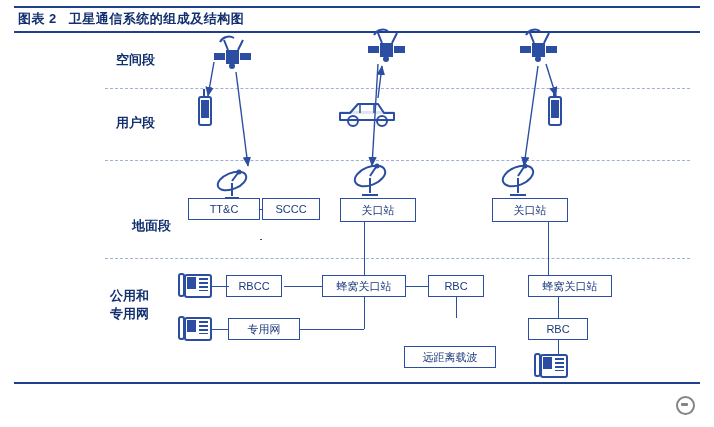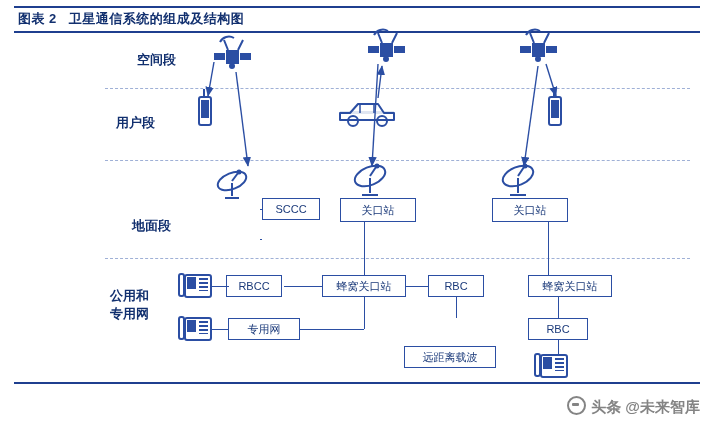--- a/index.html
+++ b/index.html
@@ -109,28 +109,28 @@
   <div class="rule rule-top"></div>
   <div class="rule rule-under-title"></div>
   <div class="rule rule-bottom"></div>
 
   <div class="title">
     <span class="tnum">图表 2</span><span>卫星通信系统的组成及结构图</span>
   </div>
 
 
   <div class="wm">
-    <span class="logo"></span><span>头条 @未来智库</span>
+    <span class="logo"></span>
   </div>
 
   <div class="dash" style="left:105px;top:88px;width:585px;"></div>
   <div class="dash" style="left:105px;top:160px;width:585px;"></div>
   <div class="dash" style="left:105px;top:258px;width:585px;"></div>
 
-  <div class="rowlabel" style="left:116px;top:52px;margin-left:21px;">空间段</div>
+  <div class="rowlabel" style="left:116px;top:52px;">空间段</div>
   <div class="rowlabel" style="left:116px;top:115px;">用户段</div>
   <div class="rowlabel" style="left:116px;top:218px;margin-left:16px;">地面段</div>
   <div class="rowlabel" style="left:110px;top:288px;">公用和</div>
   <div class="rowlabel" style="left:110px;top:306px;">专用网</div>
 
   <svg class="arrows" viewBox="0 0 714 427">
     <defs>
       <marker id="ah" markerWidth="8" markerHeight="8" refX="6.5" refY="3" orient="auto">
         <path d="M0,0 L7,3 L0,6 z" fill="#2b4ea3"></path>
       </marker>
@@ -210,20 +210,21 @@
         <span class="ant"></span>
       </div>
   </div>
 
   <div class="glyph" style="left:548px;top:96px;">
     <div class="phone">
         <span class="ant"></span>
       </div>
   </div>
 
+  <div class="box" style="left:188px;top:198px;width:72px;height:22px;">TT&amp;C</div>
   <div class="box" style="left:262px;top:198px;width:58px;height:22px;">SCCC</div>
   <div class="box" style="left:340px;top:198px;width:76px;height:24px;">关口站</div>
   <div class="box" style="left:492px;top:198px;width:76px;height:24px;">关口站</div>
 
   <div class="line h" style="left:260px;top:209px;width:2px;"></div>
   <div class="line h" style="left:260px;top:239px;width:2px;"></div>
 
   <div class="box" style="left:226px;top:275px;width:56px;height:22px;">RBCC</div>
   <div class="box" style="left:322px;top:275px;width:84px;height:22px;">蜂窝关口站</div>
   <div class="box" style="left:428px;top:275px;width:56px;height:22px;">RBC</div>

